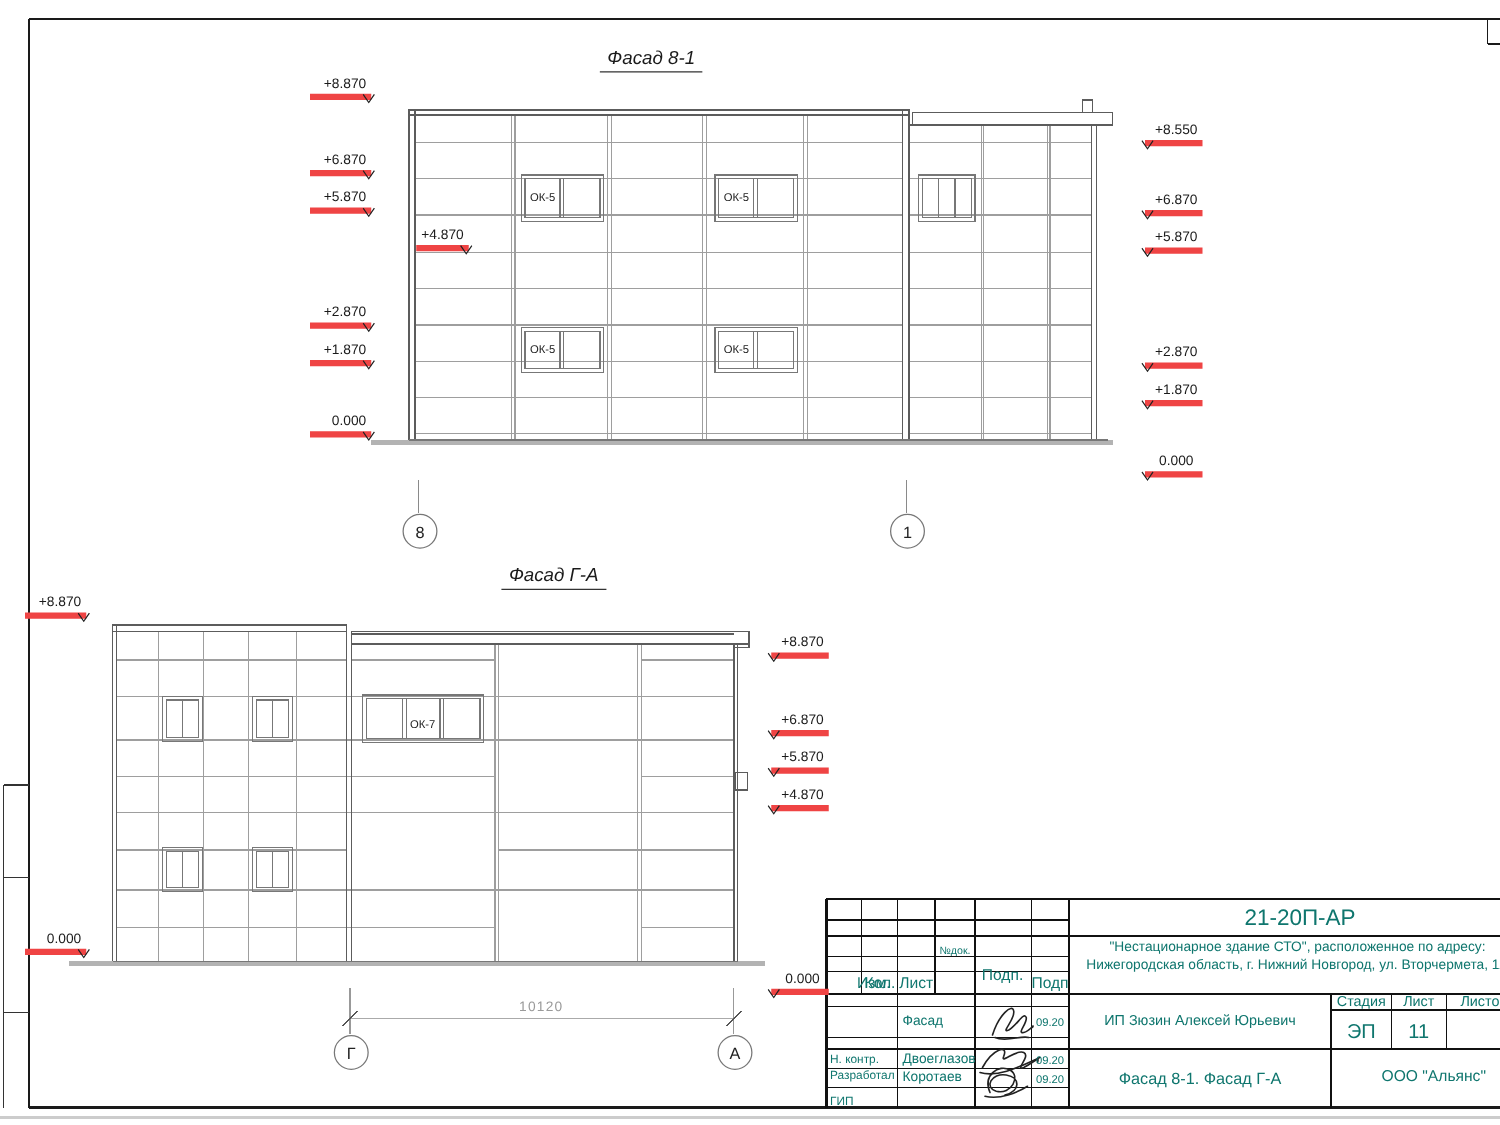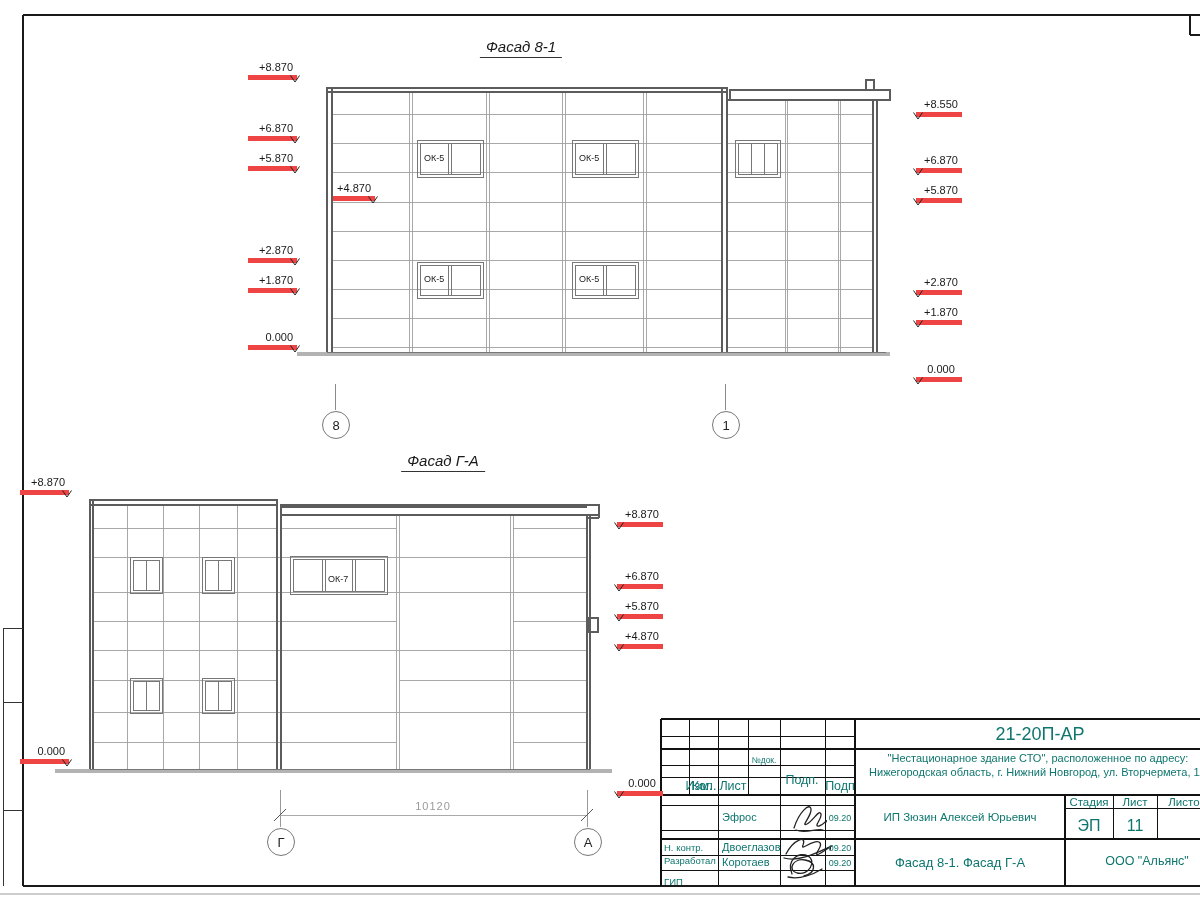--- a/index.html
+++ b/index.html
@@ -396,21 +396,21 @@
 <span class="t c tb desc" style="left:1038px;top:766px;">Нижегородская область, г. Нижний Новгород, ул. Вторчермета, 1А</span>
 
 <span class="t c tb cellhead" style="left:675px;top:779px;margin-left:24px;">Изм.</span>
 <span class="t c tb cellhead" style="left:704px;top:779px;">Кол.</span>
 <span class="t c tb cellhead" style="left:733px;top:779px;">Лист</span>
 <span class="t c tb ndok" style="left:764px;top:740px;margin-top:15px;">№док.</span>
 <span class="t c tb cellhead" style="left:802px;top:773px;">Подп.</span>
 <span class="t c tb cellhead" style="left:840px;top:779px;">Подп</span>
 
 <span class="t tb role" style="left:664px;top:855px;">Разработал</span>
-<span class="t tb name" style="left:722px;top:811px;">Эфрос</span>
+<span class="t tb name" style="left:722px;top:811px;">Фасад</span>
 <span class="t c tb date" style="left:840px;top:813px;">09.20</span>
 
 <span class="t tb role" style="left:664px;top:842px;">Н. контр.</span>
 <span class="t tb name" style="left:722px;top:841px;">Двоеглазов</span>
 <span class="t c tb date" style="left:840px;top:843px;">09.20</span>
 
 <span class="t tb role" style="left:664px;top:857px;margin-top:19px;">ГИП</span>
 <span class="t tb name" style="left:722px;top:856px;">Коротаев</span>
 <span class="t c tb date" style="left:840px;top:858px;">09.20</span>
 

